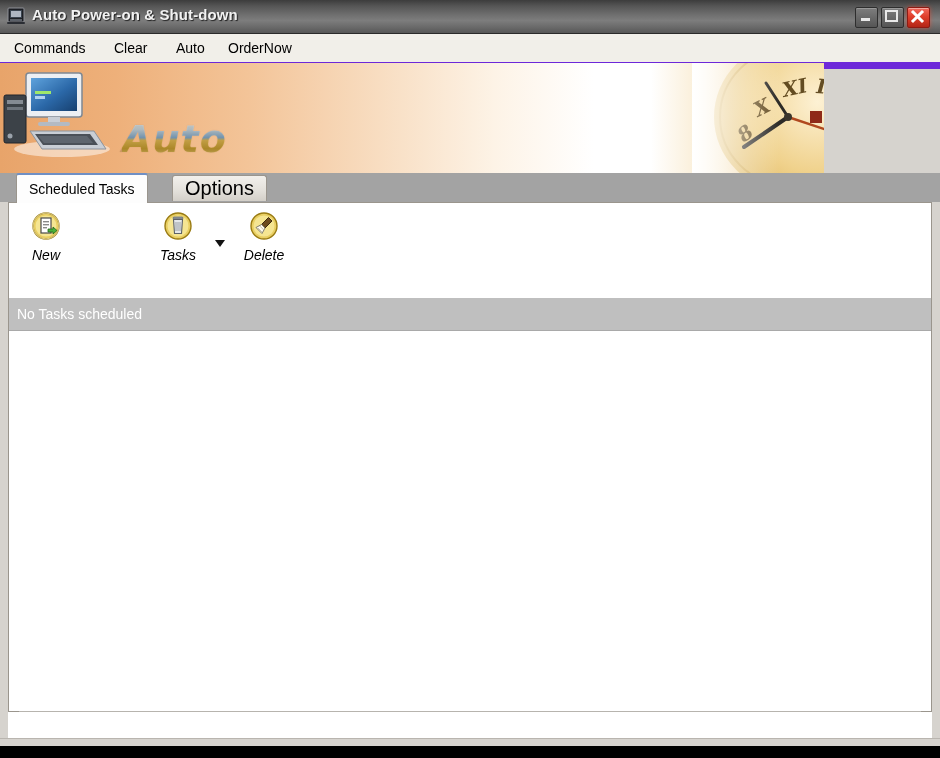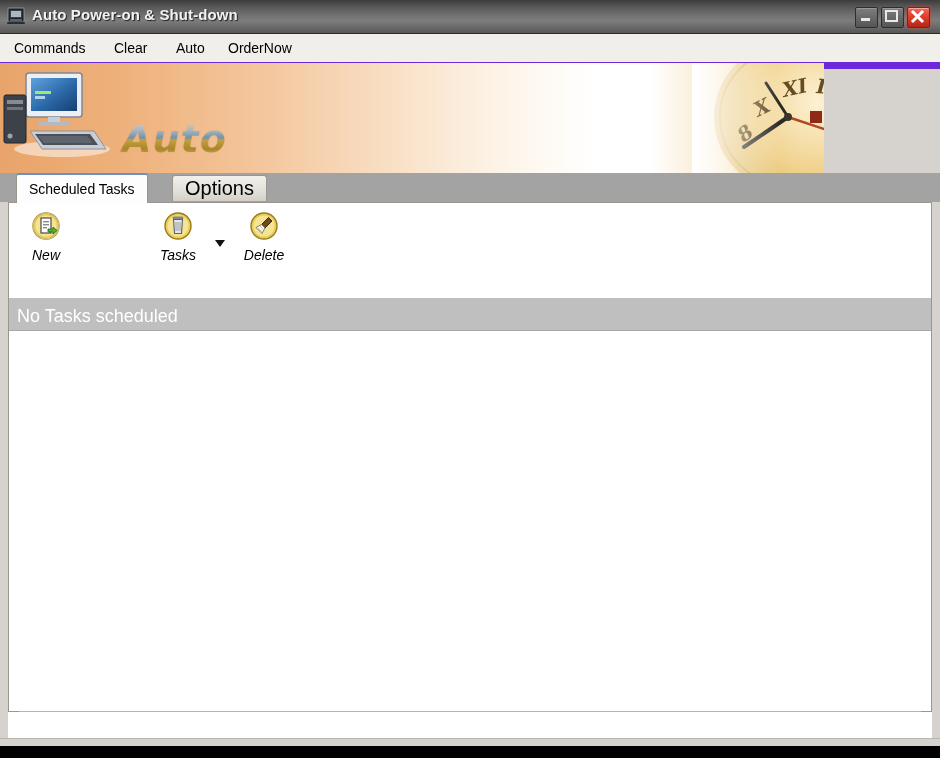--- a/index.html
+++ b/index.html
@@ -242,21 +242,21 @@
     height: 34px;
     background: #bfbfbf;
     border-top: 1px solid #ffffff;
     border-bottom: 1px solid #a9a9a9;
     box-sizing: border-box;
   }
   #empty-row-label {
     position: absolute;
     left: 8px;
     top: 8px;
-    font-size: 18px;
+    font-size: 14px;
     color: #ffffff;
     white-space: nowrap;
   }
 
   #panel-separator {
     position: absolute;
     left: 10px;
     right: 10px;
     top: 508px;
     height: 0;

